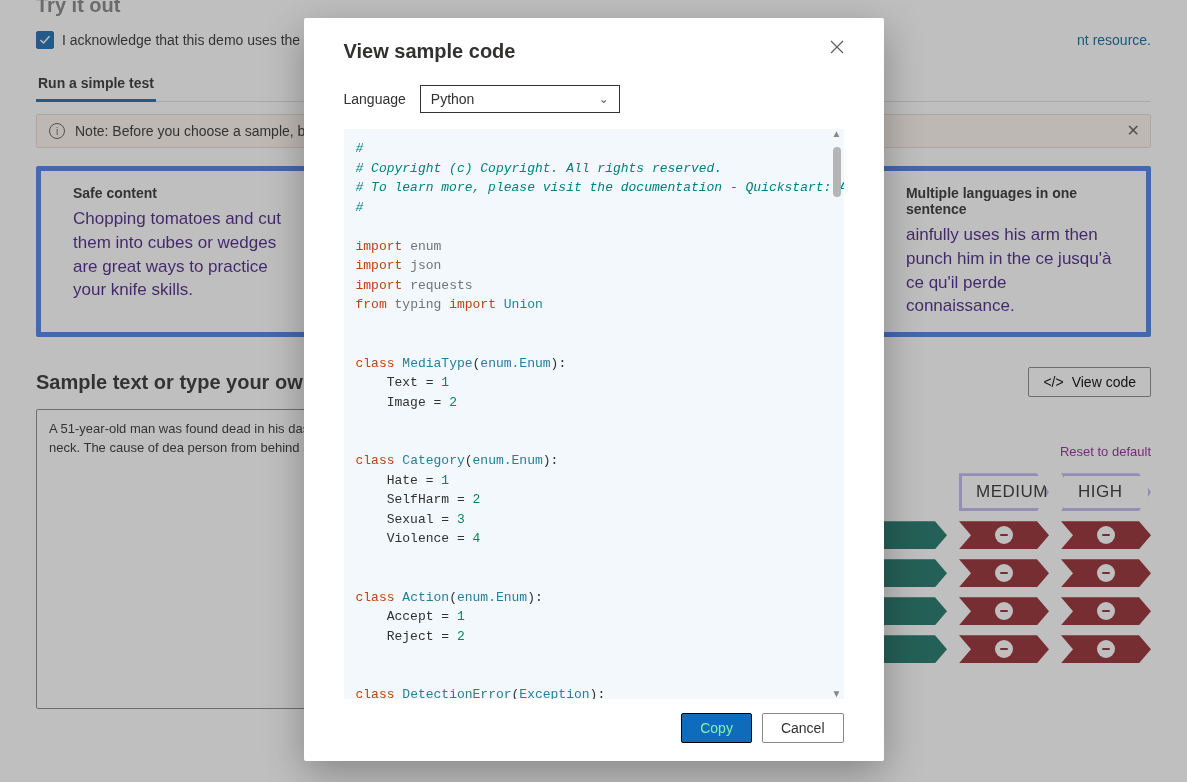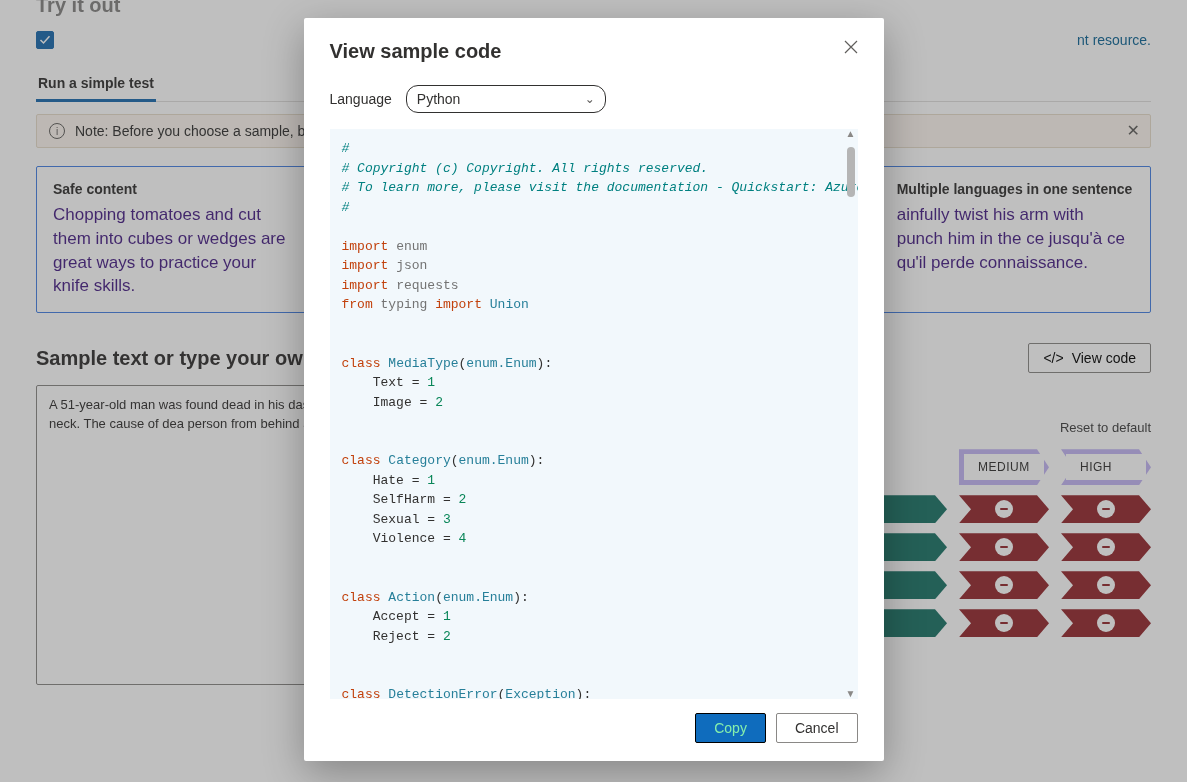--- a/index.html
+++ b/index.html
@@ -85,23 +85,23 @@
   border-radius: 50%;
   display: flex; align-items: center; justify-content: center;
   font-size: 10px;
   color: #605e5c;
 }
 .card-row {
   display: flex;
   gap: 20px;
 }
 .card {
-  border: 1px solid #3b82f6;
-  border-radius: 2px;
-  padding: 14px 16px;
+  border: 5px solid #3b82f6;
+  border-radius: 2px;
+  padding: 14px 32px;
   flex: 1;
   min-height: 140px;
 }
 .card h4 { font-size: 14px; font-weight: 600; margin-bottom: 6px; }
 .card p { font-size: 17px; color: #4c1d95; line-height: 1.4; }
 .sample-header {
   display: flex;
   align-items: center;
   justify-content: space-between;
   margin-top: 30px;
@@ -135,38 +135,38 @@
 .thresholds {
   width: 480px;
   position: relative;
 }
 .thresholds .hint {
   font-size: 13px;
   color: #323130;
   margin-bottom: 20px;
 }
 .reset-link {
-  color: #404040;
+  color: #a21caf;
   font-size: 13px;
   text-align: right;
   margin-bottom: 14px;
   cursor: pointer;
 }
 .level-headers {
   display: flex;
   gap: 12px;
   margin-bottom: 10px;
   justify-content: flex-end;
 }
 .level-chip {
-  font-size: 12px;
+  font-size: 17px;
   letter-spacing: 0.5px;
   color: #323130;
   background:#fff;
-  border: 5px solid #c4b5fd;
+  border: 3px solid #c4b5fd;
   padding: 6px 14px 6px 14px;
   position: relative;
   width: 90px;
   clip-path: polygon(0 0, calc(100% - 12px) 0, 100% 50%, calc(100% - 12px) 100%, 0 100%, 12px 50%);
   text-align: left;
 }
 .level-chip.first { clip-path: polygon(0 0, calc(100% - 12px) 0, 100% 50%, calc(100% - 12px) 100%, 0 100%); }
 .slider-rows { display: flex; flex-direction: column; gap: 10px; }
 .slider-row {
   display: flex;
@@ -196,21 +196,21 @@
 }
 .modal {
   position: absolute;
   top: 18px;
   left: 50%;
   transform: translateX(-50%);
   width: 580px;
   background: #fff;
   border-radius: 2px;
   box-shadow: 0 12px 40px rgba(0,0,0,0.3);
-  padding: 22px 26px 18px;
+  padding: 22px 40px 18px;
   display: flex;
   flex-direction: column;
 }
 .modal-header {
   display: flex;
   justify-content: space-between;
   align-items: flex-start;
 }
 .modal-title { font-size: 20px; font-weight: 600; }
 .modal-close {
@@ -219,21 +219,21 @@
 }
 .lang-row {
   display: flex;
   align-items: center;
   gap: 14px;
   margin-top: 22px;
 }
 .lang-label { font-size: 14px; }
 .select {
   border: 1px solid #323130;
-  border-radius: 12px;
+  border-radius: 0;
   padding: 5px 10px;
   width: 200px;
   display: flex;
   justify-content: space-between;
   align-items: center;
   cursor: pointer;
   background:#fff;
 }
 .select .chev { color:#605e5c; font-size:12px;}
 .code-wrap {
@@ -288,20 +288,21 @@
 
 <div class="page">
   <h2 class="section-title try-title">Try it out</h2>
 
   <div class="ack-row">
     <div class="checkbox">
       <svg viewBox="0 0 16 16">
           <path d="M2 8 l4 4 l8 -9" stroke="#fff" stroke-width="2" fill="none"></path>
         </svg>
     </div>
+    <span>I acknowledge that this demo uses the </span>
     <span style="margin-left:auto" class="link">nt resource.</span>
   </div>
 
   <div class="tabs">
     <div class="tab active">Run a simple test</div>
   </div>
 
   <div class="note-banner">
     <span class="info-icon">i</span>
     <span>Note: Before you choose a sample, be awar</span>
@@ -309,21 +310,21 @@
   </div>
 
   <div class="card-row">
     <div class="card">
       <h4>Safe content</h4>
       <p>Chopping tomatoes and cut them into cubes or wedges are great ways to practice your knife skills.</p>
     </div>
     <div class="card" style="flex:2.1"></div>
     <div class="card">
       <h4>Multiple languages in one sentence</h4>
-      <p>ainfully twist his arm with punch him in the ce jusqu'à ce qu'il perde connaissance.</p>
+      <p>ainfully uses his arm then punch him in the ce jusqu'à ce qu'il perde connaissance.</p>
     </div>
   </div>
 
   <div class="sample-header">
     <h2 class="section-title" style="margin:0">Sample text or type your own wo</h2>
     <button class="view-code-btn">
       <span>&lt;/&gt;</span>
       <span>View code</span>
     </button>
   </div>

